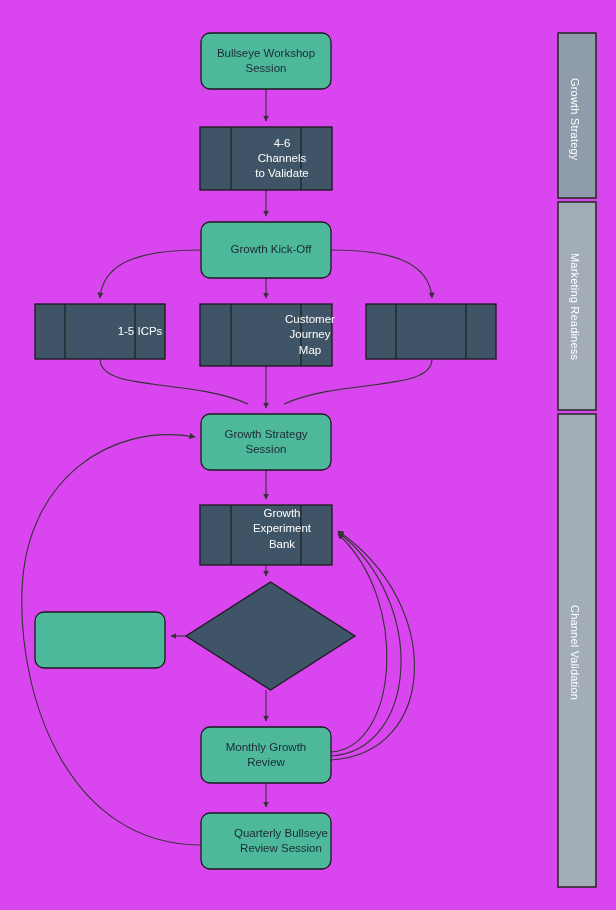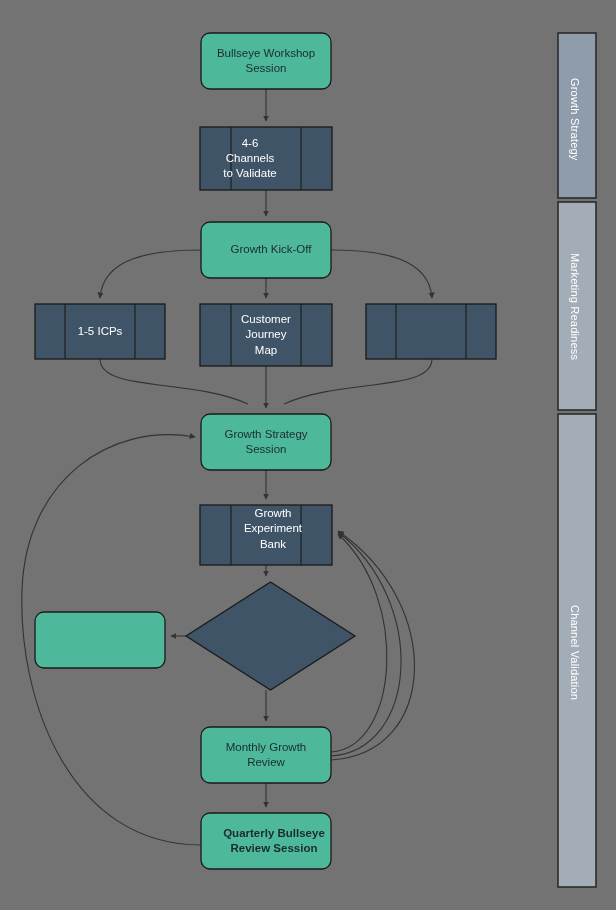--- a/index.html
+++ b/index.html
@@ -10,21 +10,21 @@
   body {
     width: 616px;
     height: 910px;
     font-family: "Liberation Sans", sans-serif;
     overflow: hidden;
   }
   #canvas {
     position: relative;
     width: 616px;
     height: 910px;
-    background: #737373;
+    background: #d946ef;
   }
   svg.layer {
     position: absolute;
     left: 0;
     top: 0;
     width: 616px;
     height: 910px;
   }
   .node-label {
     position: absolute;
@@ -124,45 +124,45 @@
     <polygon points="270.5,582 355,636 270.5,690 186,636" fill="#3F5466" stroke="#1a1a1a" stroke-width="1.3"></polygon>
 
     <rect x="558" y="33" width="38" height="165" fill="#8e9cab" stroke="#2b2b2b" stroke-width="1.6"></rect>
     <rect x="558" y="202" width="38" height="208" fill="#a3adb8" stroke="#2b2b2b" stroke-width="1.6"></rect>
     <rect x="558" y="414" width="38" height="473" fill="#a3adb8" stroke="#2b2b2b" stroke-width="1.6"></rect>
   </svg>
 
   <div class="node-label lbl-dark" style="left:201px; top:33px; width:130px; height:56px;">Bullseye Workshop
 Session</div>
 
-  <div class="node-label lbl-light" style="left:184px; top:127px; width:132px; height:63px;">4-6
+  <div class="node-label lbl-light" style="left:216px; top:127px; width:132px; height:63px;">4-6
 Channels
 to Validate</div>
 
   <div class="node-label lbl-dark" style="left:201px; top:222px; width:140px; height:56px;">Growth Kick-Off</div>
 
-  <div class="node-label lbl-light" style="left:35px; top:304px; width:130px; height:55px;">1-5 ICPs</div>
+  <div class="node-label lbl-light" style="left:35px; top:304px; width:130px; height:55px;padding-left:40px;">1-5 ICPs</div>
 
-  <div class="node-label lbl-light" style="left:200px; top:304px; width:132px; height:62px;">Customer
+  <div class="node-label lbl-light" style="left:200px; top:304px; width:132px; height:62px;padding-left:44px;">Customer
 Journey
 Map</div>
 
 
   <div class="node-label lbl-dark" style="left:201px; top:414px; width:130px; height:56px;">Growth Strategy
 Session</div>
 
-  <div class="node-label lbl-light" style="left:207px; top:505px; width:132px; height:48px;">Growth
+  <div class="node-label lbl-light" style="left:216px; top:505px; width:132px; height:48px;">Growth
 Experiment
 Bank</div>
 
 
 
   <div class="node-label lbl-dark" style="left:201px; top:727px; width:130px; height:56px;text-align:center;">Monthly Growth
 Review</div>
 
-  <div class="node-label lbl-dark" style="left:201px; top:813px; width:146px; height:56px;font-weight:bold;">Quarterly Bullseye
+  <div class="node-label lbl-dark" style="left:208px; top:813px; width:146px; height:56px;">Quarterly Bullseye
 Review Session</div>
 
   <div class="lane-label" style="left:581px; top:78px; transform: rotate(90deg);">Growth Strategy</div>
   <div class="lane-label" style="left:581px; top:253px; transform: rotate(90deg);">Marketing Readiness</div>
   <div class="lane-label" style="left:581px; top:605px; transform: rotate(90deg);">Channel Validation</div>
 
 </div>
 
 </body></html>

